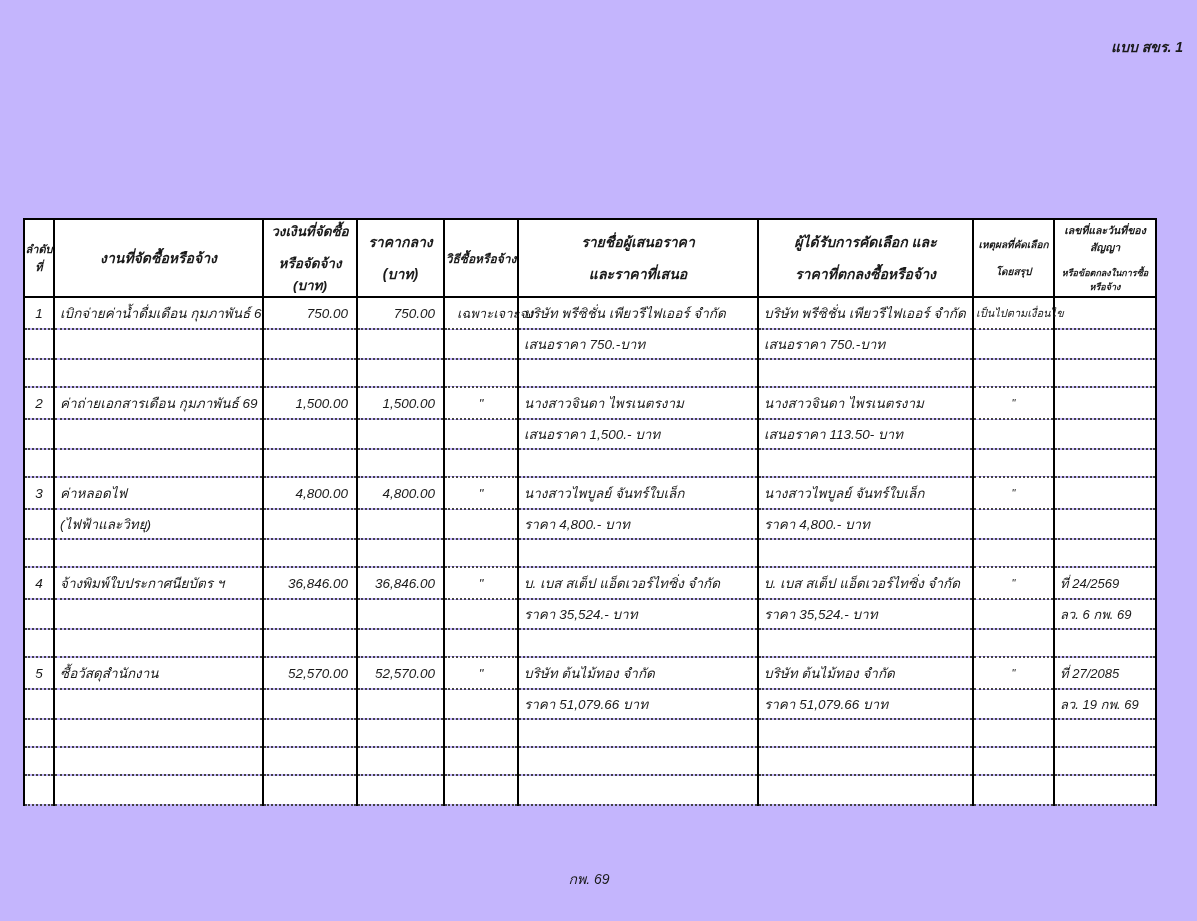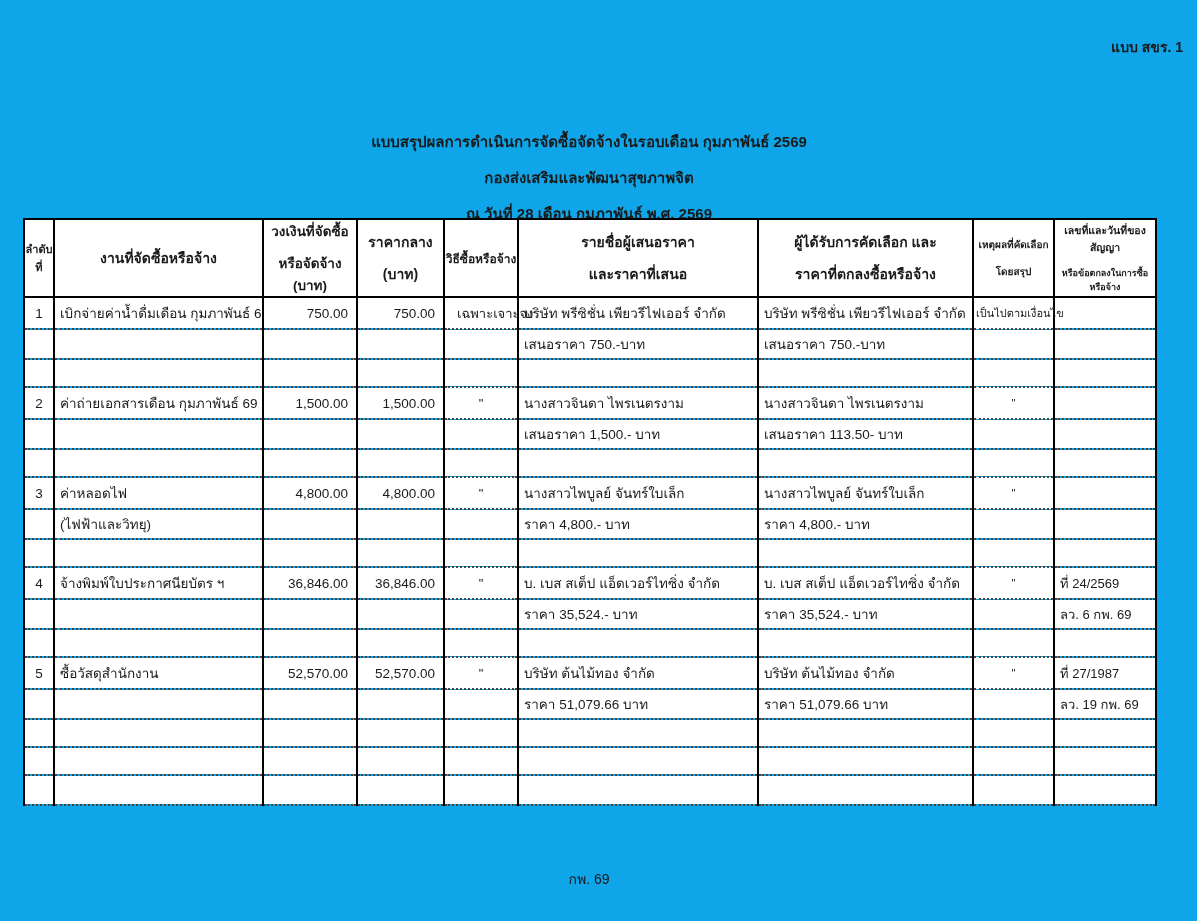--- a/index.html
+++ b/index.html
@@ -1,18 +1,18 @@
 <!DOCTYPE html>
 <html><head>
 <meta charset="utf-8">
 <style>
   html,body { margin:0; padding:0; background:#ffffff; }
   .sheet {
-    position:relative; width:1197px; height:921px; background:#0ea5e9;
-    font-family:"Liberation Sans", sans-serif; color:#1a1a1a; overflow:hidden;
+    position:relative; width:1197px; height:921px; background:#c4b5fd;
+    font-family:"Liberation Sans", sans-serif; color:#1a1a1a; overflow:hidden;font-style:italic;
   }
   .form-code {
     position:absolute; top:36px; right:14px;
     font-size:14px; font-weight:bold;
   }
   .titles {
     position:absolute; top:130px; left:23px; width:1132px;
     text-align:center; font-weight:bold; font-size:15px;
   }
   .titles .t-line { margin-bottom:12px; }
@@ -63,25 +63,20 @@
     text-align:center; font-size:14px;
   }
 </style>
 </head>
 <body>
 
 <div class="sheet">
 
   <div class="form-code">แบบ สขร. 1</div>
 
-  <div class="titles">
-    <div class="t-line">แบบสรุปผลการดำเนินการจัดซื้อจัดจ้างในรอบเดือน กุมภาพันธ์ 2569</div>
-    <div class="t-line">กองส่งเสริมและพัฒนาสุขภาพจิต</div>
-    <div class="t-line">ณ วันที่ 28 เดือน กุมภาพันธ์ พ.ศ. 2569</div>
-  </div>
 
   <table class="proc">
     <colgroup>
       <col style="width:30px">
         <col style="width:209px">
         <col style="width:94px">
         <col style="width:87px">
       <col style="width:74px">
         <col style="width:240px">
         <col style="width:215px">
@@ -283,21 +278,21 @@
 
       <tr class="h-main">
         <td class="c-center">5</td>
         <td class="c-left">ซื้อวัสดุสำนักงาน</td>
         <td class="c-num">52,570.00</td>
         <td class="c-num">52,570.00</td>
         <td class="c-method">"</td>
         <td class="c-left">บริษัท ต้นไม้ทอง จำกัด</td>
         <td class="c-left">บริษัท ต้นไม้ทอง จำกัด</td>
         <td class="c-reason">"</td>
-        <td class="c-contract">ที่ 27/1987</td>
+        <td class="c-contract">ที่ 27/2085</td>
       </tr>
       <tr class="h-price">
         <td></td>
         <td class="c-left"></td>
         <td></td>
         <td></td>
         <td></td>
         <td class="c-left">ราคา 51,079.66 บาท</td>
         <td class="c-left">ราคา 51,079.66 บาท</td>
         <td></td>

